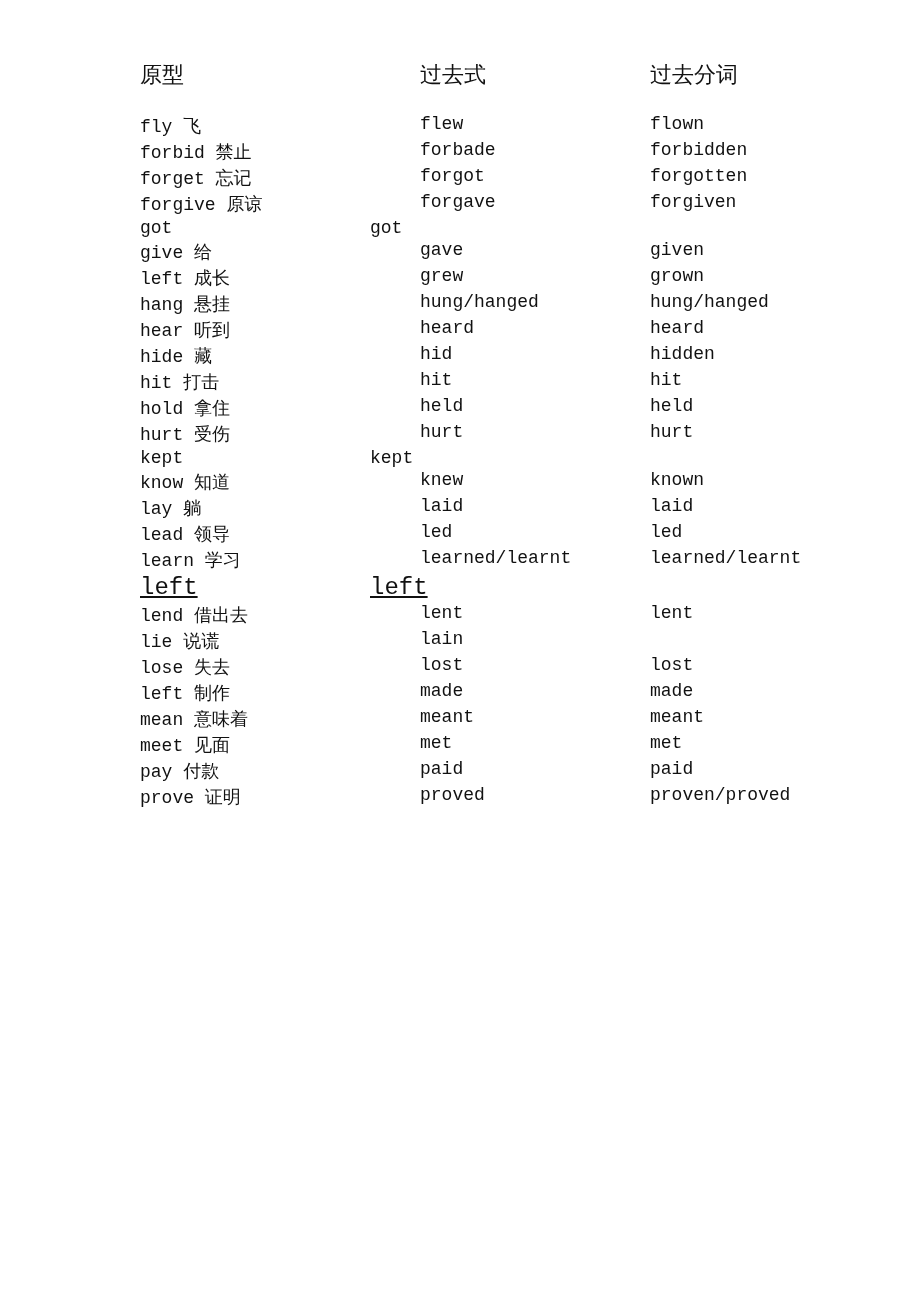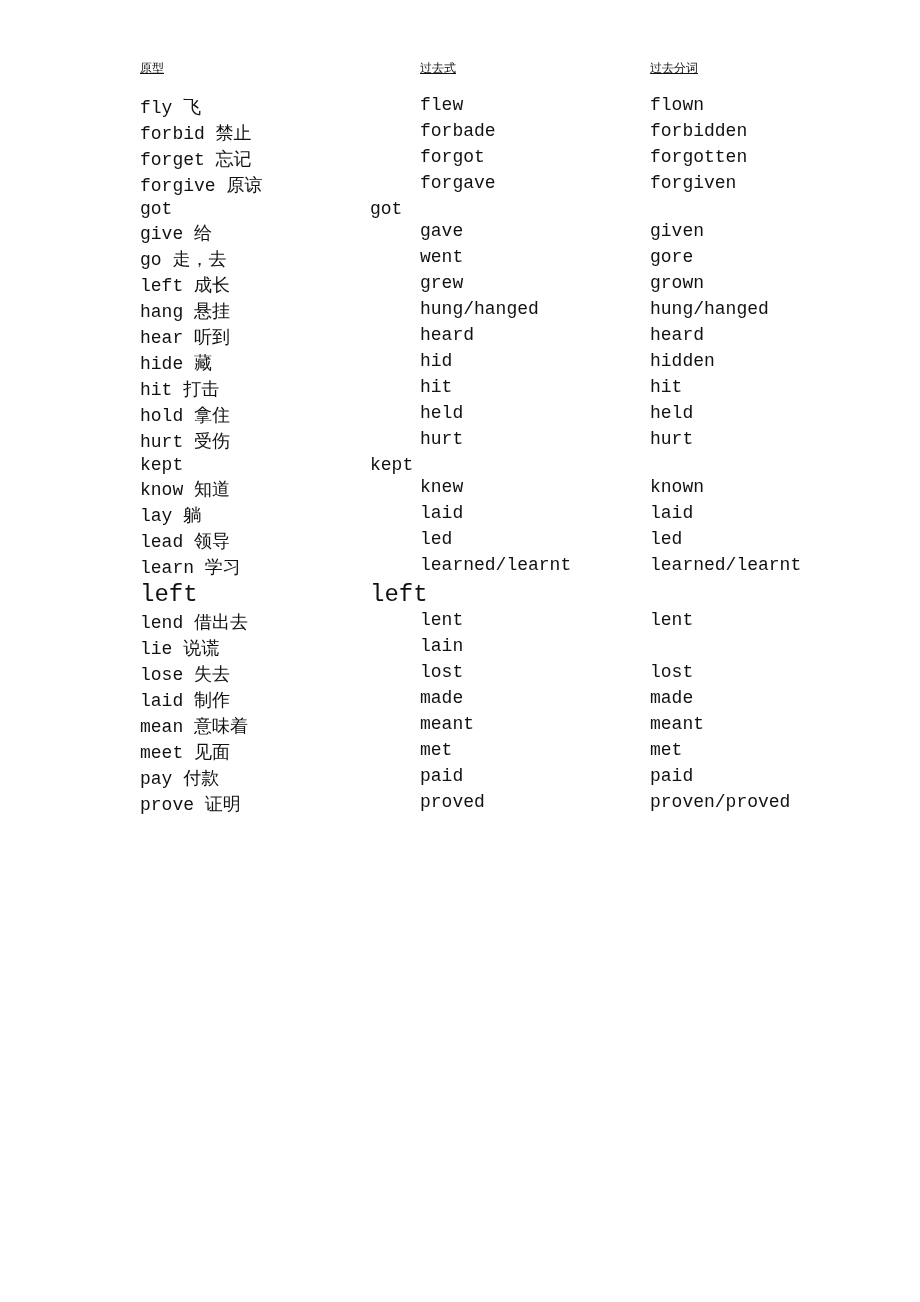--- a/index.html
+++ b/index.html
@@ -32,26 +32,26 @@
       width: 230px;
       min-width: 230px;
     }
     .col-3 {
       width: 280px;
       min-width: 280px;
     }
     .header-row .col-1,
     .header-row .col-2,
     .header-row .col-3 {
-      font-size: 12px;
-      margin-bottom: 16px;
-      text-decoration: underline;
+      font-size: 22px;
+      margin-bottom: 22px;
     }
     .large-text {
       font-size: 24px;
+      text-decoration: underline;
     }
   </style>
 </head>
 <body>
 
 <div class="table-container">
   <div class="table-row header-row">
     <div class="col-1">原型</div>
     <div class="col-2">过去式</div>
     <div class="col-3">过去分词</div>
@@ -77,25 +77,20 @@
       <div class="col-3">forgiven</div>
     </div>
     <div class="table-row">
       <div class="col-2">got</div>
       <div class="col-3">got</div>
     </div>
     <div class="table-row">
       <div class="col-1">give 给</div>
       <div class="col-2">gave</div>
       <div class="col-3">given</div>
-    </div>
-    <div class="table-row">
-      <div class="col-1">go 走，去</div>
-      <div class="col-2">went</div>
-      <div class="col-3">gore</div>
     </div>
     <div class="table-row">
       <div class="col-1">left 成长</div>
       <div class="col-2">grew</div>
       <div class="col-3">grown</div>
     </div>
     <div class="table-row">
       <div class="col-1">hang 悬挂</div>
       <div class="col-2">hung/hanged</div>
       <div class="col-3">hung/hanged</div>
@@ -161,21 +156,21 @@
     <div class="table-row">
       <div class="col-1">lie 说谎</div>
       <div class="col-3">lain</div>
     </div>
     <div class="table-row">
       <div class="col-1">lose 失去</div>
       <div class="col-2">lost</div>
       <div class="col-3">lost</div>
     </div>
     <div class="table-row">
-      <div class="col-1">laid 制作</div>
+      <div class="col-1">left 制作</div>
       <div class="col-2">made</div>
       <div class="col-3">made</div>
     </div>
     <div class="table-row">
       <div class="col-1">mean 意味着</div>
       <div class="col-2">meant</div>
       <div class="col-3">meant</div>
     </div>
     <div class="table-row">
       <div class="col-1">meet 见面</div>

